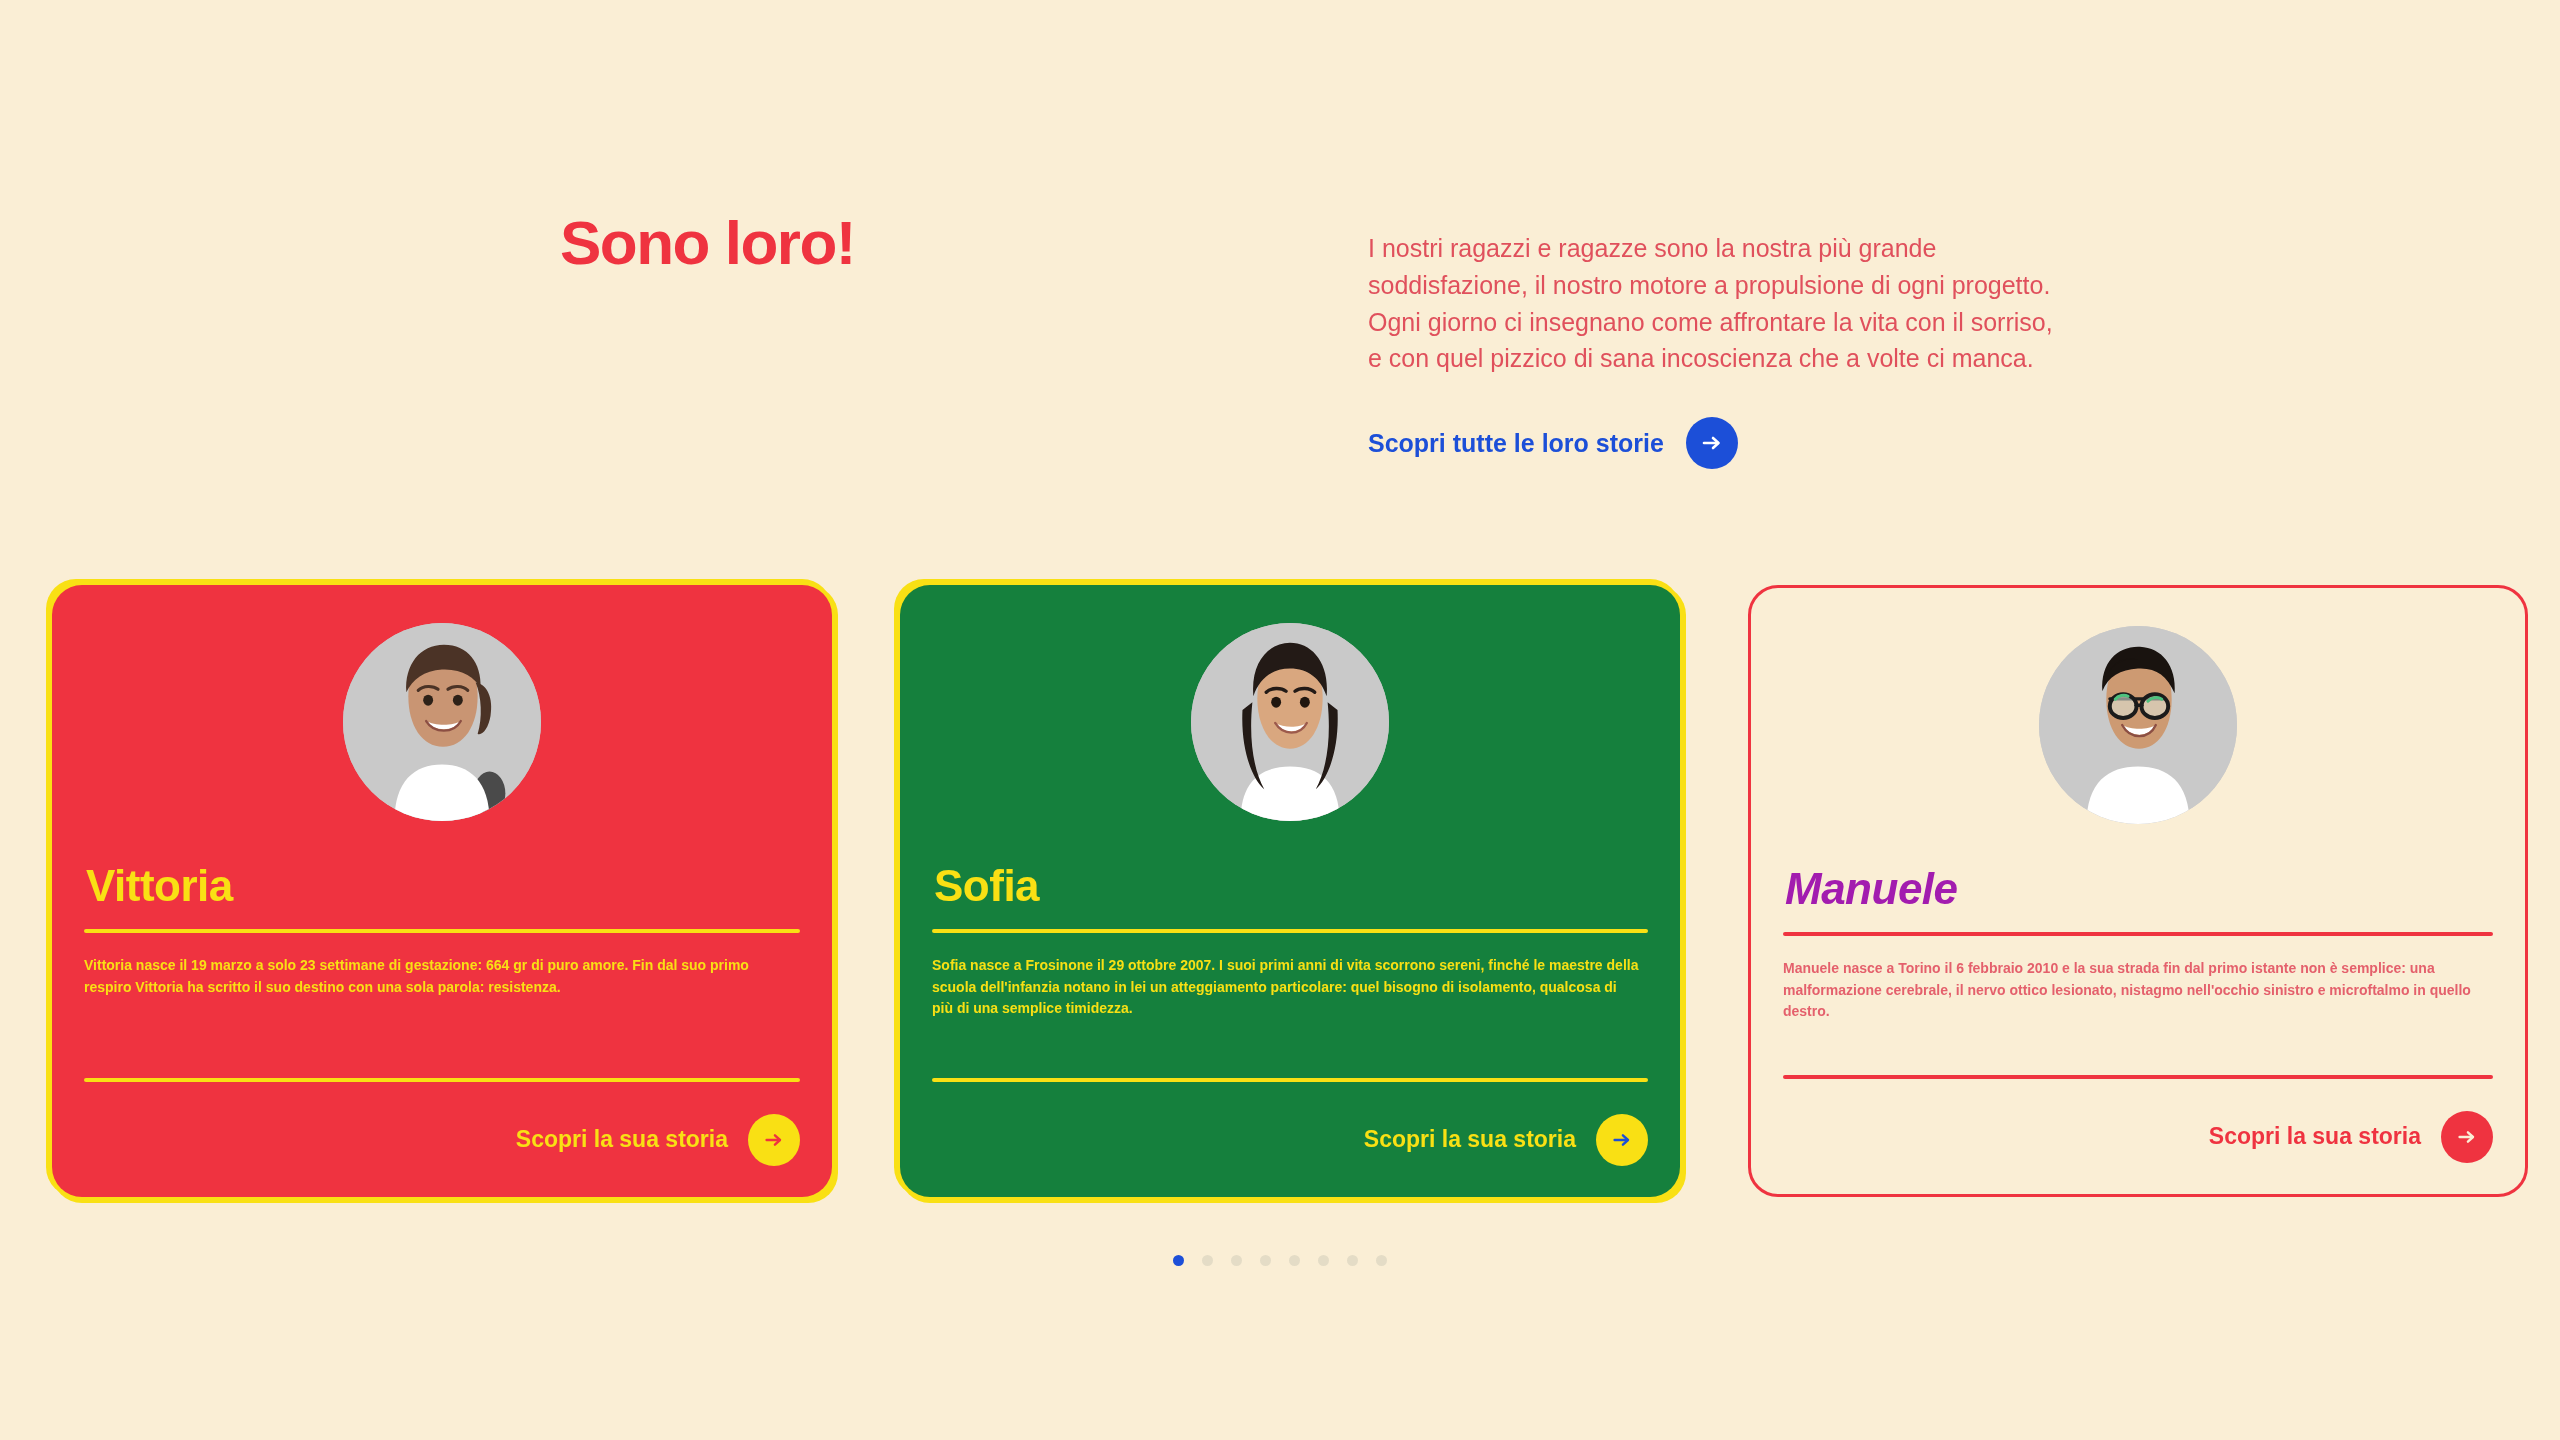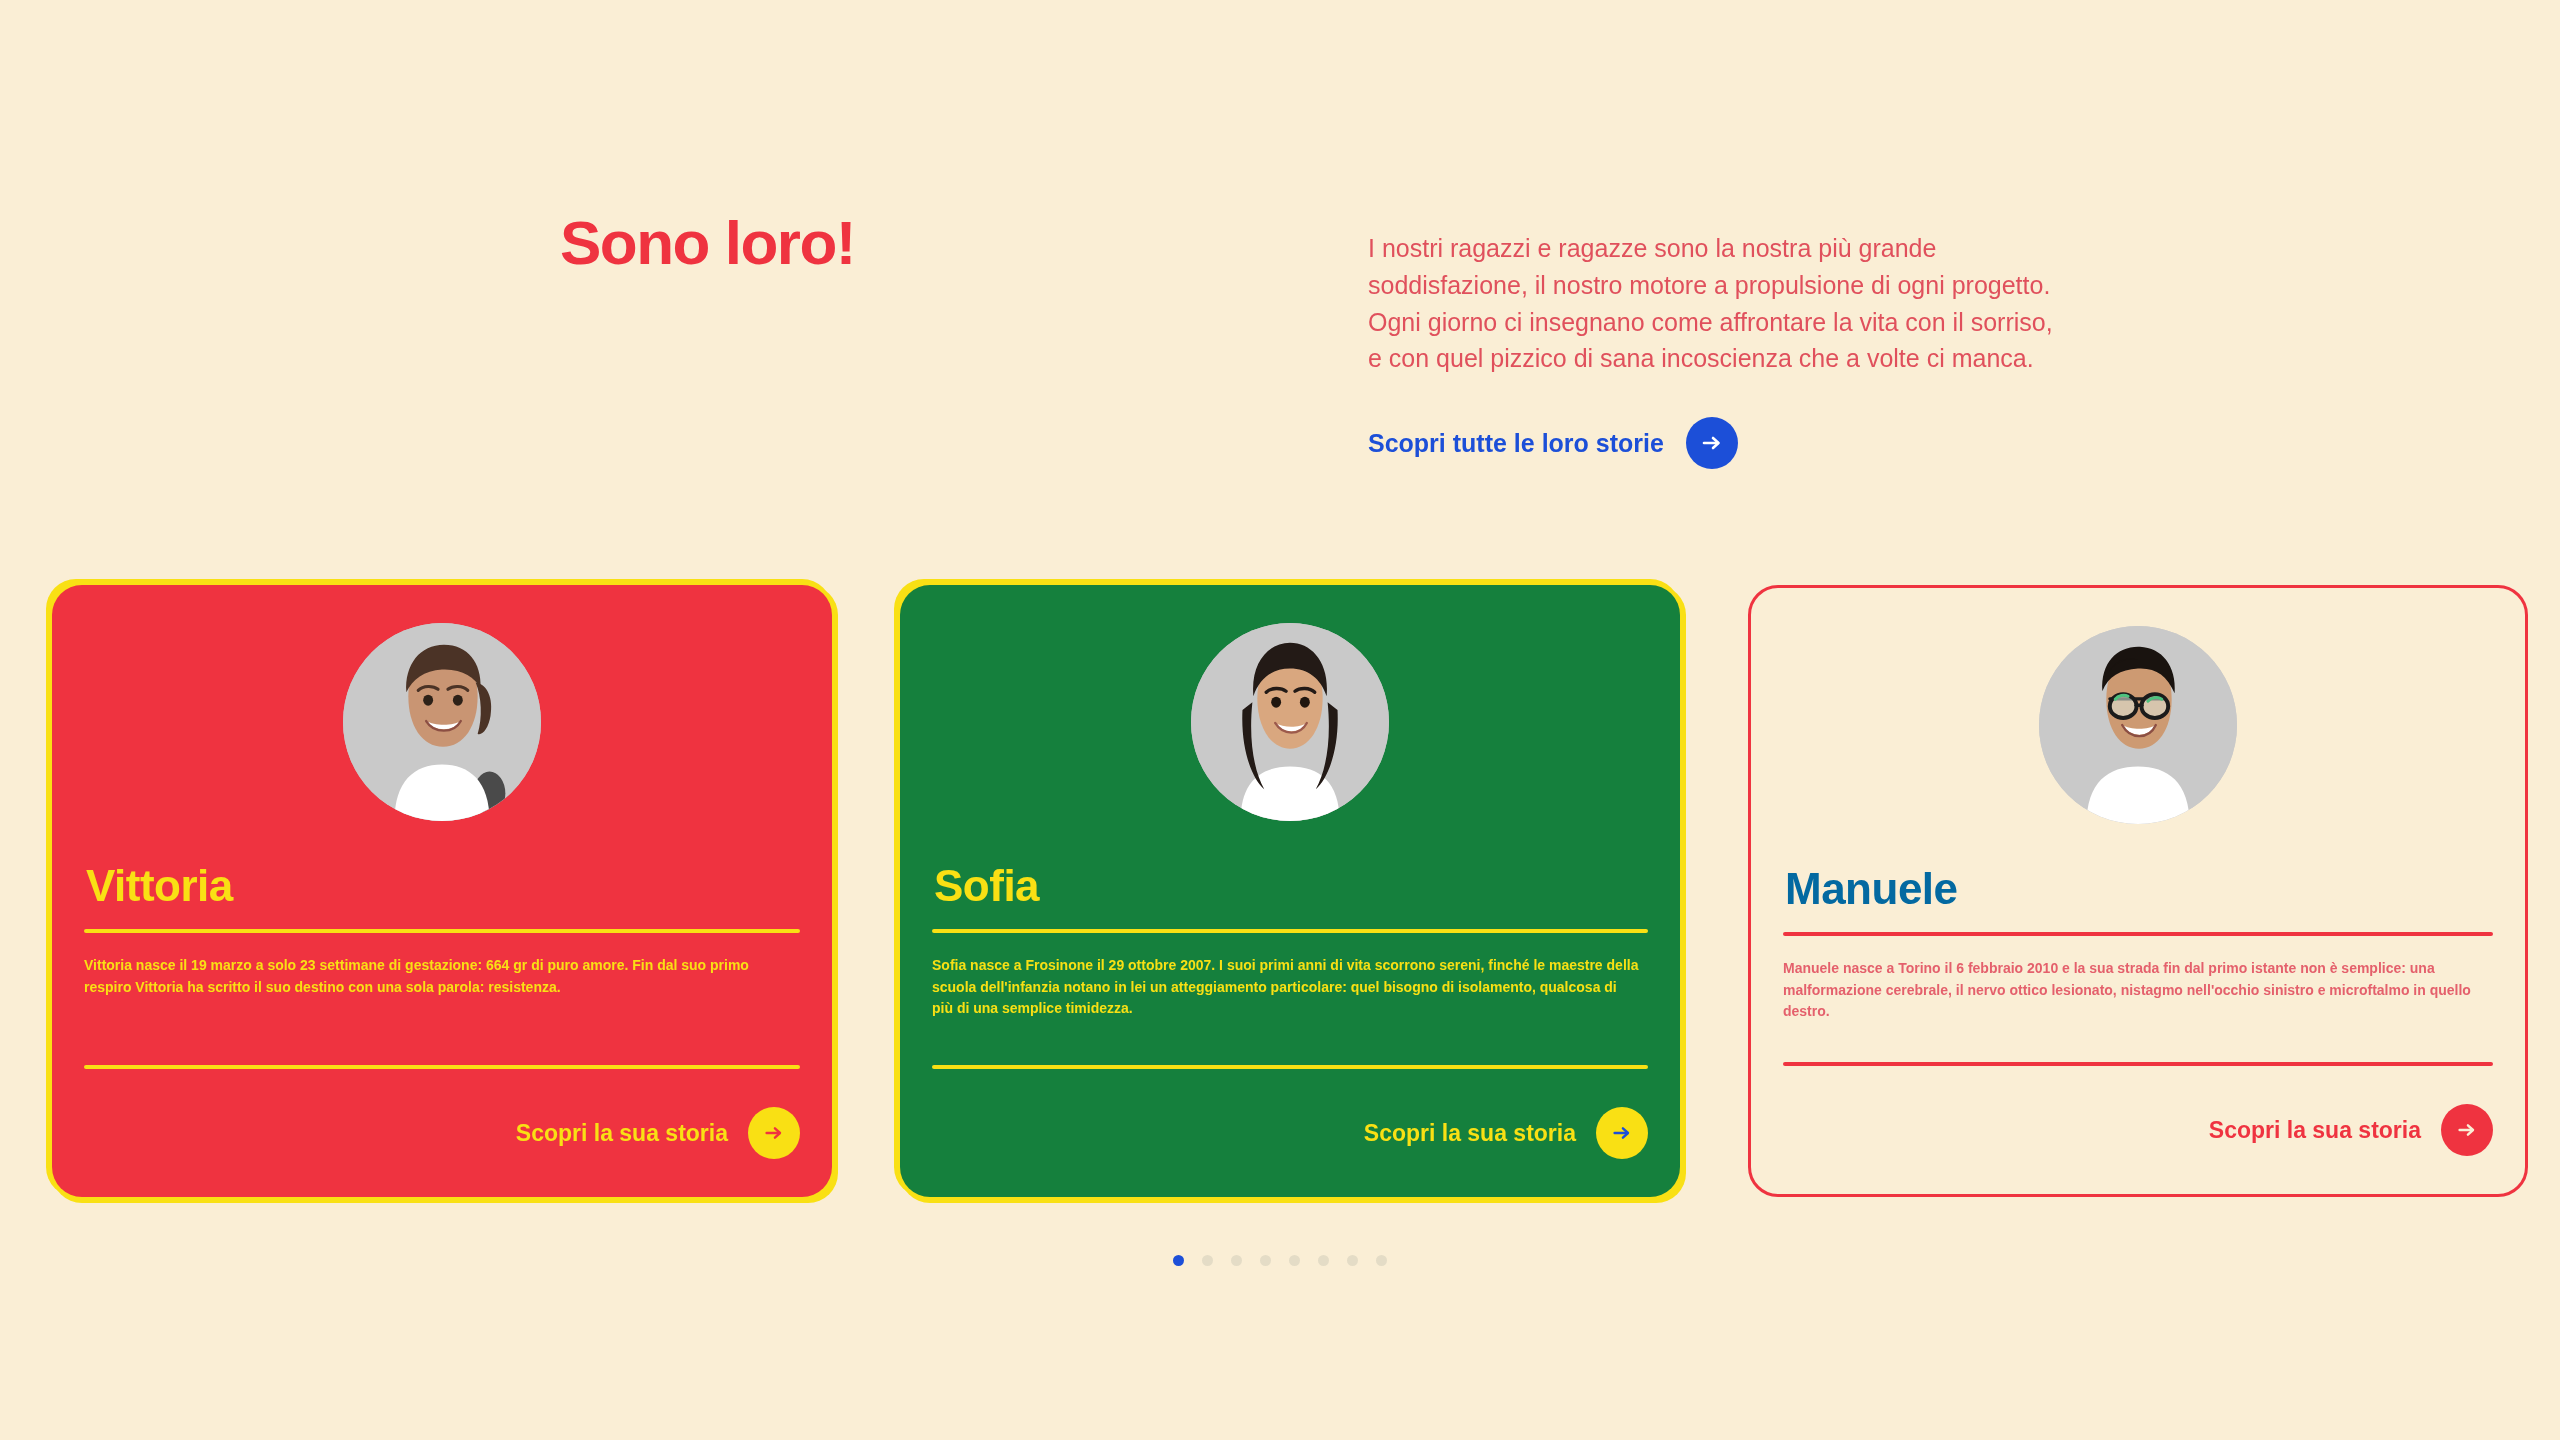--- a/index.html
+++ b/index.html
@@ -154,21 +154,21 @@
   .avatar svg { display: block; width: 100%; height: 100%; }
 
   .card-name {
     font-size: 44px;
     font-weight: 800;
     letter-spacing: -0.5px;
     margin-top: 40px;
     margin-left: 2px;
   }
   .card.red .card-name, .card.blue .card-name { color: #f9e014; }
-  .card.outline .card-name { color: #0369a1; }
+  .card.outline .card-name { color: #a21caf; font-style: italic; }
 
   .rule {
     height: 4px;
     margin-top: 18px;
     border-radius: 2px;
   }
   .card.red .rule, .card.blue .rule { background: #f9e014; }
   .card.outline .rule { background: #ef3340; }
 
   .card-body {
@@ -183,21 +183,21 @@
 
   .rule-bottom {
     height: 4px;
     border-radius: 2px;
     margin-top: auto;
   }
   .card.red .rule-bottom, .card.blue .rule-bottom { background: #f9e014; }
   .card.outline .rule-bottom { background: #ef3340; }
 
   .card-footer {
-    height: 128px;
+    height: 115px;
     display: flex;
     align-items: center;
     justify-content: flex-end;
     gap: 20px;
     cursor: pointer;
   }
 
   .card-footer .footer-label {
     font-size: 23px;
     font-weight: 700;

